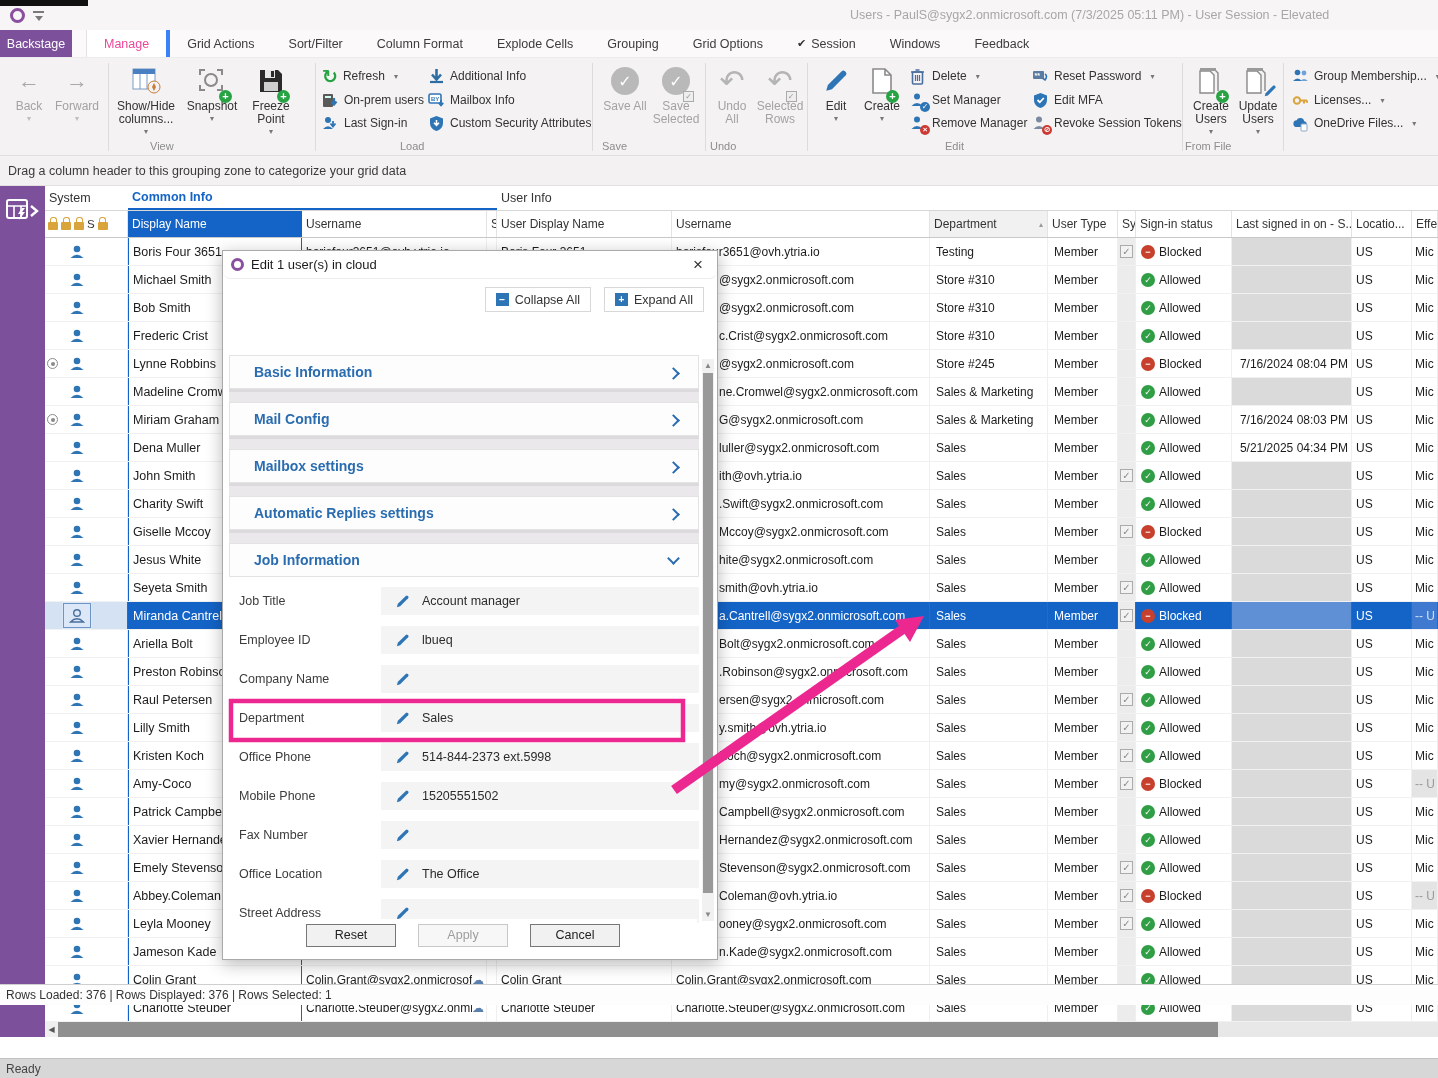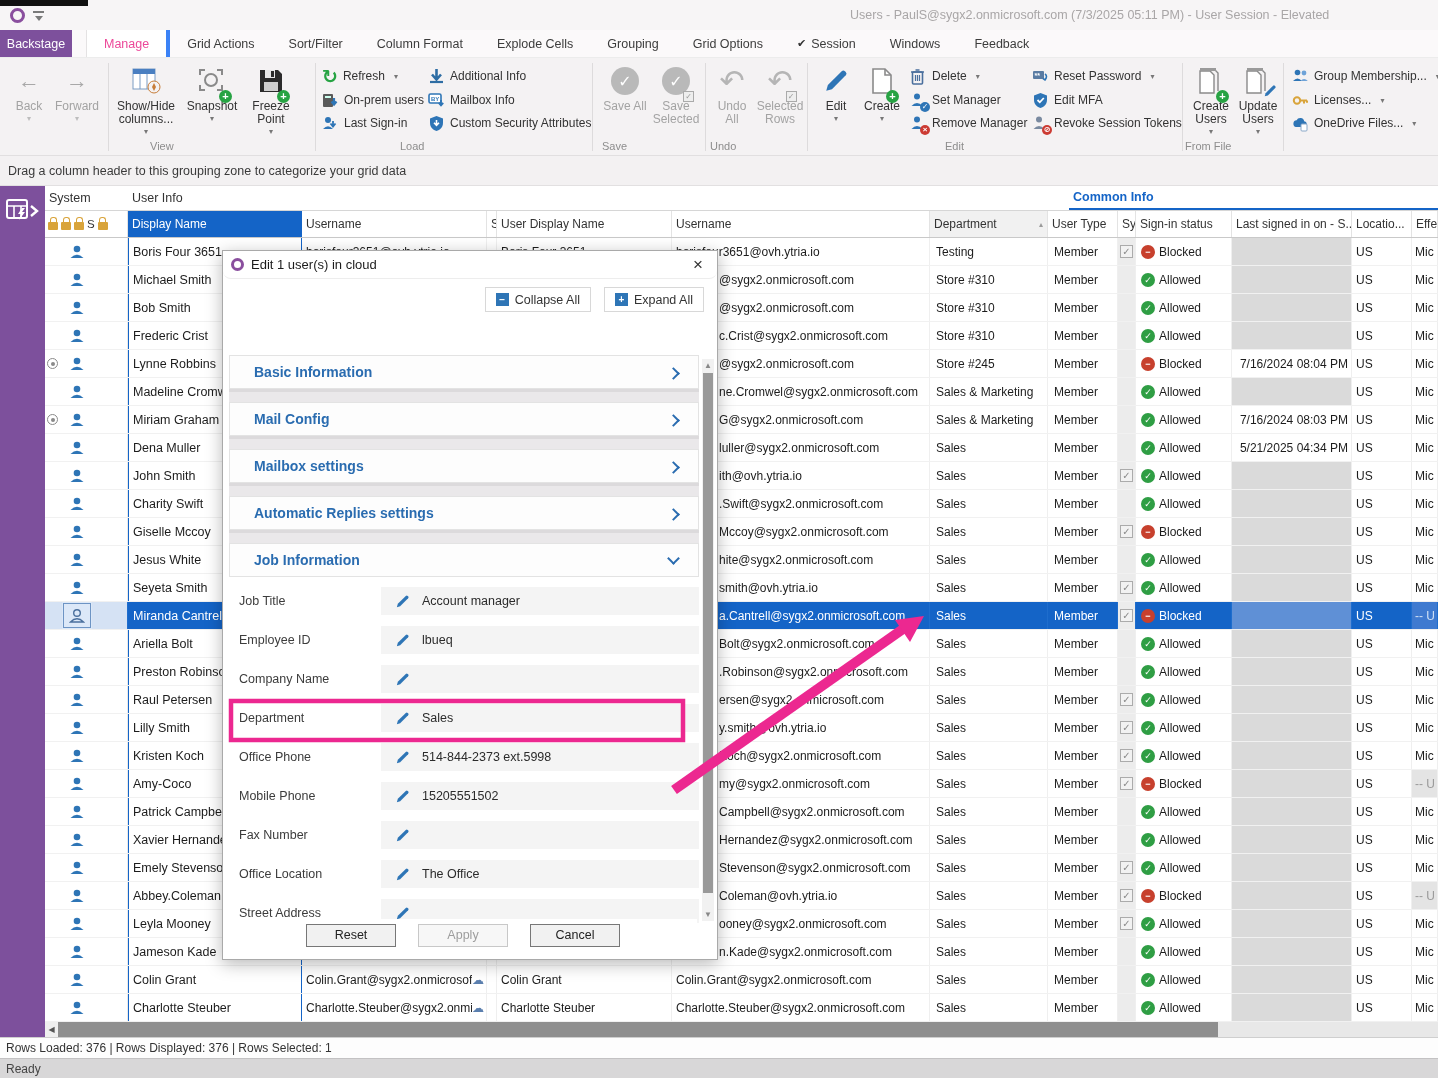--- a/index.html
+++ b/index.html
@@ -108,21 +108,21 @@
   .row.sel .c.sy{background:#ececec;}
   .row.sel .c.last{background:#5f90d6;}
   .row.sel .c.eff.muted{background:#3f7ad0;color:#cfe0f5;}
   .row.sel .c.dn{border-left-color:#1464c7;border-right-color:#1464c7;}
 
   
   .hscroll{position:absolute;left:45px;top:1022px;width:1393px;height:15px;background:#f0f0f0;display:flex;}
   .hs-left{width:13px;height:15px;background:#efefef;color:#555;font-size:8px;display:flex;align-items:center;justify-content:center;}
   .hs-thumb{width:1160px;height:15px;background:#8f8f8f;}
   .hs-track{flex:1;background:#e8e8e8;}
-  .status1{position:absolute;left:0;top:1037px;width:1438px;height:21px;background:#fdfdfd;border-top:1px solid #cfcfcf;font-size:12px;color:#333;display:flex;align-items:center;padding-left:6px;}
+  .status1{position:absolute;left:0;top:984px;width:1438px;height:21px;background:#fdfdfd;border-top:1px solid #cfcfcf;font-size:12px;color:#333;display:flex;align-items:center;padding-left:6px;}
   .status2{position:absolute;left:0;top:1058px;width:1438px;height:20px;background:#d8d7d8;border-top:1px solid #c3c2c3;font-size:12px;color:#444;display:flex;align-items:center;padding-left:6px;}
 
   
   .dialog{position:absolute;left:222px;top:250px;width:496px;height:710px;background:#fff;border:1px solid #a9a9a9;
           box-shadow:0 4px 16px rgba(0,0,0,.28);z-index:10;}
   .dtitle{position:absolute;left:0;top:0;width:100%;height:28px;display:flex;align-items:center;padding:0 8px;gap:7px;border-bottom:1px solid #ededed;border-radius:8px;}
   .dring{width:13px;height:13px;border:3px solid #8a4f9e;border-radius:50%;flex:0 0 auto;}
   .dtext{font-size:13px;color:#1c1c1c;flex:1;}
   .dclose{font-size:17px;color:#333;width:22px;text-align:center;}
   .dbtn{position:absolute;height:25px;border:1px solid #d8d8d8;background:#fff;display:flex;align-items:center;gap:6px;font-size:12.5px;color:#333;padding:0 10px;}
@@ -486,22 +486,22 @@
           <path d="M1 8 h20 M8 8 v12 M15 8 v12" stroke="#fff" stroke-width="1.6"></path>
           <path d="M16 10 l-4 6 h3 l-2 6 6-8 h-3 l3-4 Z" fill="#fff"></path>
           <path d="M25 8 l6 5 -6 5" fill="none" stroke="#fff" stroke-width="2.4"></path>
         </svg>
     </span>
   </div>
 
   <div class="grid">
     <div class="band">
       <div class="bandcell band-sys">System</div>
+      <div class="bandcell band-common">Common Info</div>
       <div class="bandcell band-user">User Info</div>
-      <div class="bandcell band-common">Common Info</div>
     </div>
     <div class="hrow">
       <div class="hsys">
         <span class="lock"></span>
         <span class="lock"></span>
         <span class="lock"></span>
         <span class="hslabel">S</span>
         <span class="lock"></span>
       </div>
       <div class="hc dnh w-dn">Display Name</div>

